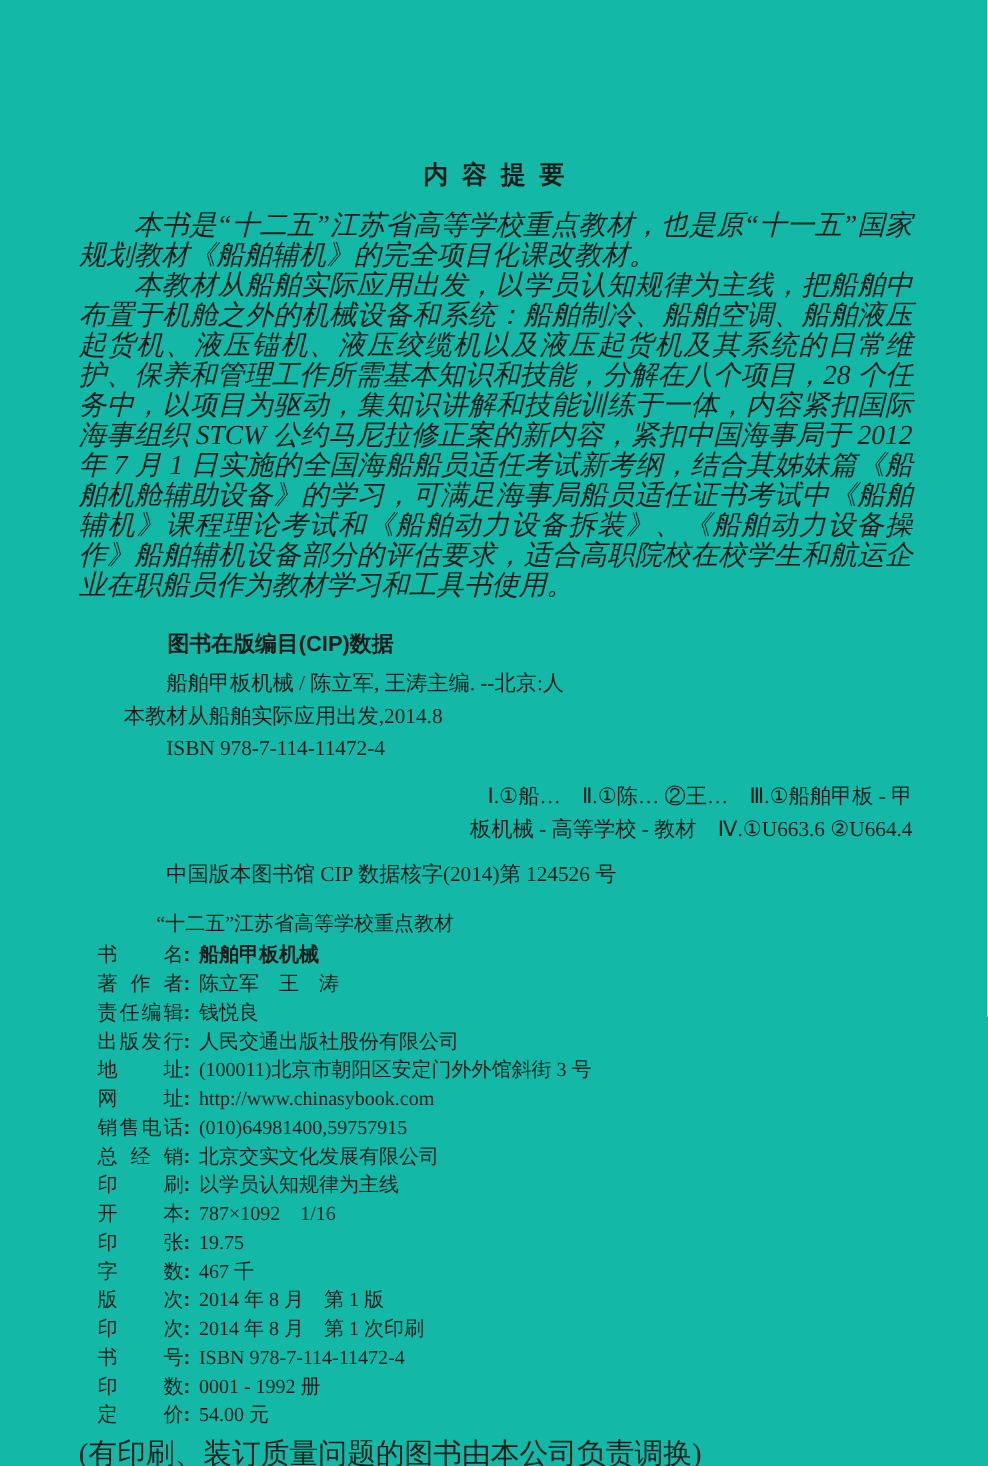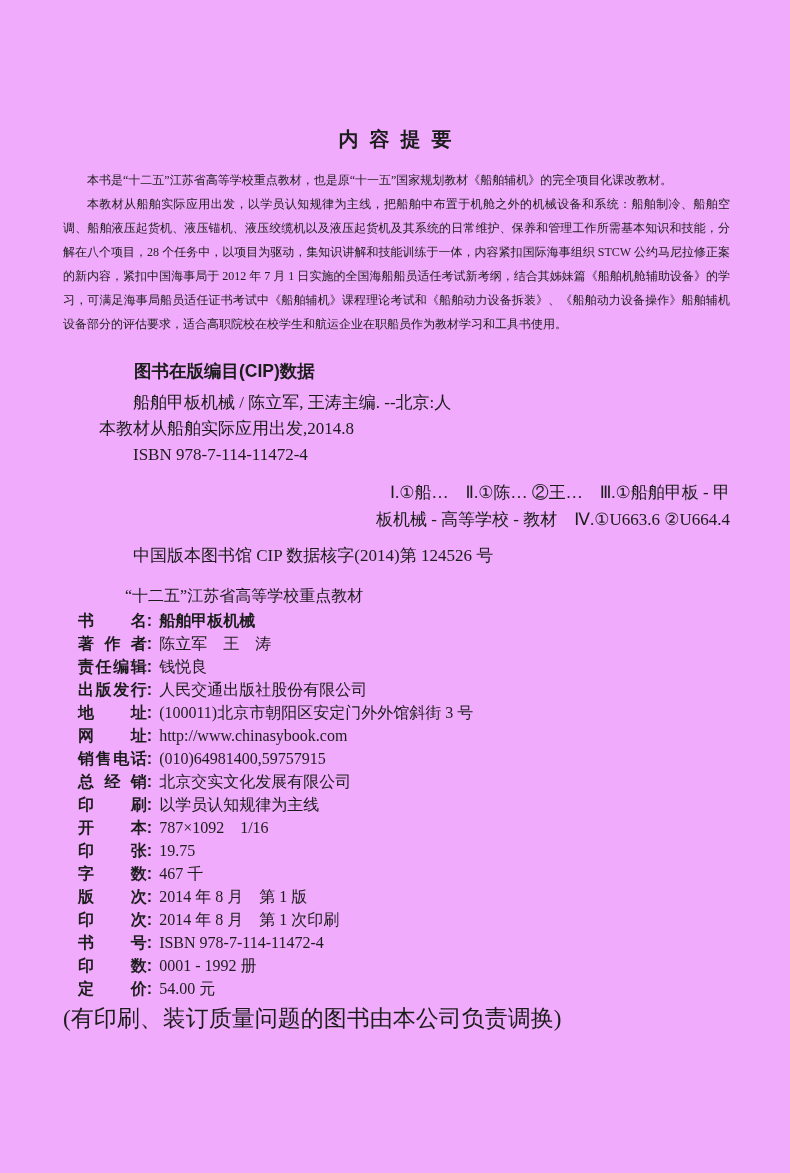--- a/index.html
+++ b/index.html
@@ -1,40 +1,41 @@
 <!DOCTYPE html>
 <html><head>
 <meta charset="utf-8">
 <style>
   html, body { margin: 0; padding: 0; background: #ffffff; }
   .page {
     position: relative;
     width: 790px;
     height: 1173px;
     box-sizing: border-box;
-    background: #f0abfc;
+    background: #14b8a6;
     color: #1c1c1c;
     padding: 126px 60px 16px 63px;
     overflow: hidden;
     font-family: "Liberation Serif", serif;
   }
   
   .summary-title {
     text-align: center;
     font-size: 20px;
     font-weight: bold;
     letter-spacing: 3px;
     margin: 0 0 15px 0;
   }
   .summary-paragraphs p {
     margin: 0;
-    font-size: 12px;
+    font-size: 22px;
     line-height: 24px;
     text-align: justify;
     text-indent: 2em;
+    font-style: italic;
   }
   
   .cip { margin-top: 23px; margin-left: 36px; }
   .cip-heading {
     font-family: "Liberation Sans", sans-serif;
     font-weight: bold;
     font-size: 17.5px;
     line-height: 24px;
     padding-left: 2em;
   }
@@ -52,21 +53,21 @@
   .colophon { margin-top: 15px; font-size: 16px; }
   .series-note { padding-left: 62px; line-height: 25px; }
   .colophon-rows { margin-top: 1px; }
   .colophon-row { padding-left: 15px; line-height: 23px; white-space: nowrap; }
   .colophon-row .label {
     display: inline-block;
     width: 4.3em;
     text-align: justify;
     text-align-last: justify;
     font-family: "Liberation Sans", sans-serif;
-    font-weight: bold;
+    font-weight: normal;
   }
   .colophon-row .colon {
     font-family: "Liberation Sans", sans-serif;
     font-weight: bold;
   }
   .colophon-row .value { margin-left: 7px; }
   .colophon-rows .colophon-row:first-child .value {
     font-family: "Liberation Sans", sans-serif;
     font-weight: bold;
   }

